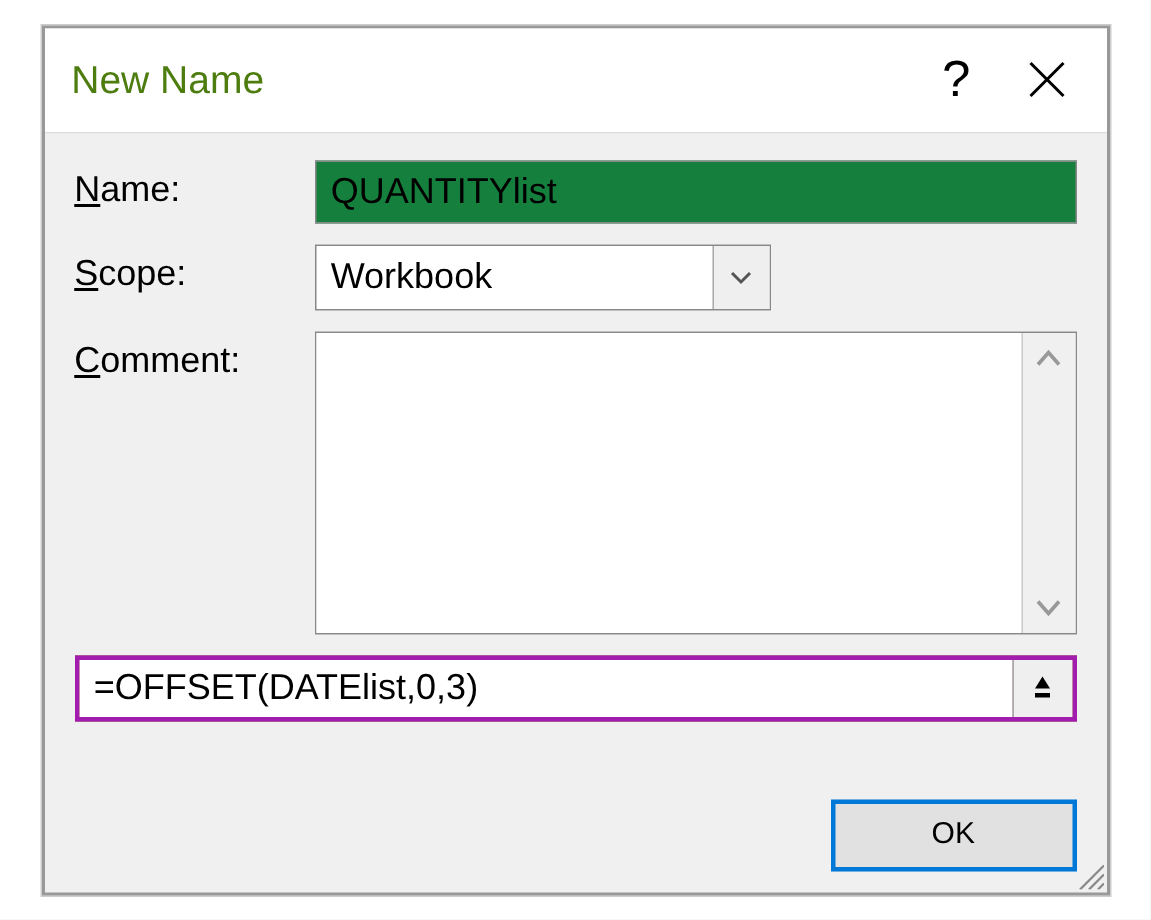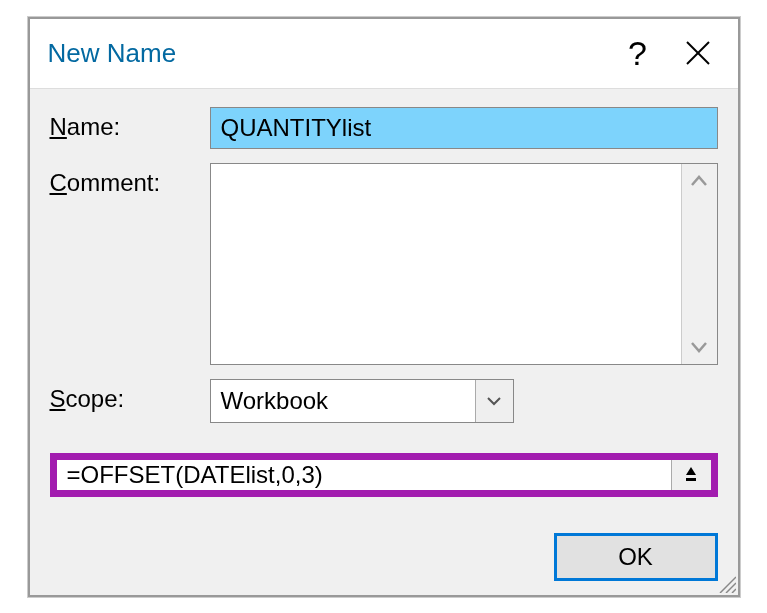--- a/index.html
+++ b/index.html
@@ -25,21 +25,21 @@
 .titlebar {
   background: #fff;
   height: 70px;
   display: flex;
   align-items: center;
   padding: 0 10px 0 18px;
   border-bottom: 1px solid #ddd;
 }
 .title {
   font-size: 26px;
-  color: #0369a1;
+  color: #4d7c0f;
   flex: 1;
   font-weight: 400;
 }
 .help-btn, .close-btn {
   width: 60px;
   height: 60px;
   display: flex;
   align-items: center;
   justify-content: center;
   font-size: 30px;
@@ -65,21 +65,21 @@
   color: #000;
   padding-top: 6px;
 }
 .label .accel { text-decoration: underline; }
 .field { flex: 1; }
 
 .text-input {
   width: 100%;
   height: 42px;
   border: 1px solid #888;
-  background: #7dd3fc;
+  background: #15803d;
   font-size: 24px;
   padding: 0 10px;
   color: #000;
   font-family: inherit;
 }
 
 .select {
   width: 304px;
   height: 44px;
   border: 1px solid #888;
@@ -130,24 +130,23 @@
   align-items: center;
   padding: 10px 0;
 }
 .scroll-arrow { color: #888; }
 .scroll-arrow svg { width: 18px; height: 14px; display: block; }
 .scroll-arrow svg polyline { fill: none; stroke: #999; stroke-width: 2.5; }
 
 .refers-wrap {
   display: flex;
   width: 100%;
-  border: 7px solid #a21caf;
+  border: 3px solid #a21caf;
   background: #7f1d1d;
   height: 44px;
-  margin-top: 16px;
 }
 .refers-input {
   flex: 1;
   border: none;
   font-size: 24px;
   padding: 0 10px;
   color: #000;
   font-family: inherit;
   outline: none;
 }
@@ -163,21 +162,21 @@
 
 .button-row {
   display: flex;
   justify-content: flex-end;
   gap: 20px;
   padding: 0 20px 14px 20px;
 }
 .btn {
   width: 164px;
   height: 48px;
-  font-size: 24px;
+  font-size: 20px;
   display: flex;
   align-items: center;
   justify-content: center;
   cursor: pointer;
   background: #e1e1e1;
   border: 1px solid #adadad;
   font-family: inherit;
 }
 .btn.ok {
   border: 3px solid #0078d7;
@@ -208,20 +207,34 @@
       </svg>
     </div>
   </div>
 
   <div class="content">
 
     <div class="row">
       <div class="label"><span class="accel">N</span><span>ame:</span></div>
       <div class="field">
         <input type="text" class="text-input" value="QUANTITYlist" style="">
+      </div>
+    </div>
+
+    <div class="row">
+      <div class="label"><span class="accel">S</span><span>cope:</span></div>
+      <div class="field">
+        <div class="select">
+          <div class="select-value">Workbook</div>
+          <div class="select-btn">
+            <svg class="chevron-svg" viewBox="0 0 14 10">
+              <polyline points="1,2 7,8 13,2"></polyline>
+            </svg>
+          </div>
+        </div>
       </div>
     </div>
 
     <div class="row">
       <div class="label"><span class="accel">C</span><span>omment:</span></div>
       <div class="field">
         <div class="comment-box">
           <textarea class="comment-text" style=""></textarea>
           <div class="comment-scroll">
             <div class="scroll-arrow">
@@ -232,34 +245,20 @@
             <div class="scroll-arrow">
               <svg viewBox="0 0 18 14">
                   <polyline points="2,3 9,11 16,3"></polyline>
                 </svg>
             </div>
           </div>
         </div>
       </div>
     </div>
 
-    <div class="row">
-      <div class="label"><span class="accel">S</span><span>cope:</span></div>
-      <div class="field">
-        <div class="select">
-          <div class="select-value">Workbook</div>
-          <div class="select-btn">
-            <svg class="chevron-svg" viewBox="0 0 14 10">
-              <polyline points="1,2 7,8 13,2"></polyline>
-            </svg>
-          </div>
-        </div>
-      </div>
-    </div>
-
     <div class="row" style="margin-bottom:4px;">
       <div class="field">
         <div class="refers-wrap">
           <input type="text" class="refers-input" value="=OFFSET(DATElist,0,3)" style="">
           <div class="collapse-btn">
             <svg class="collapse-svg" viewBox="0 0 18 18">
               <rect x="4" y="12" width="10" height="3" fill="#000"></rect>
               <polygon points="9,1 14,9 4,9" fill="#000"></polygon>
             </svg>
           </div>

